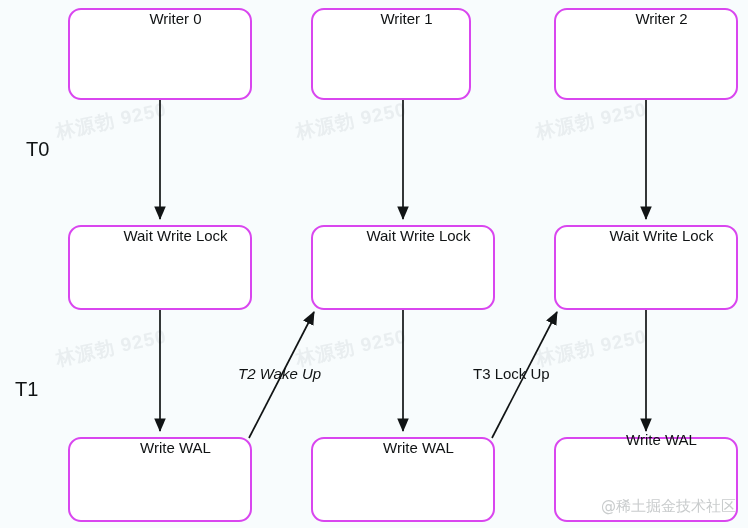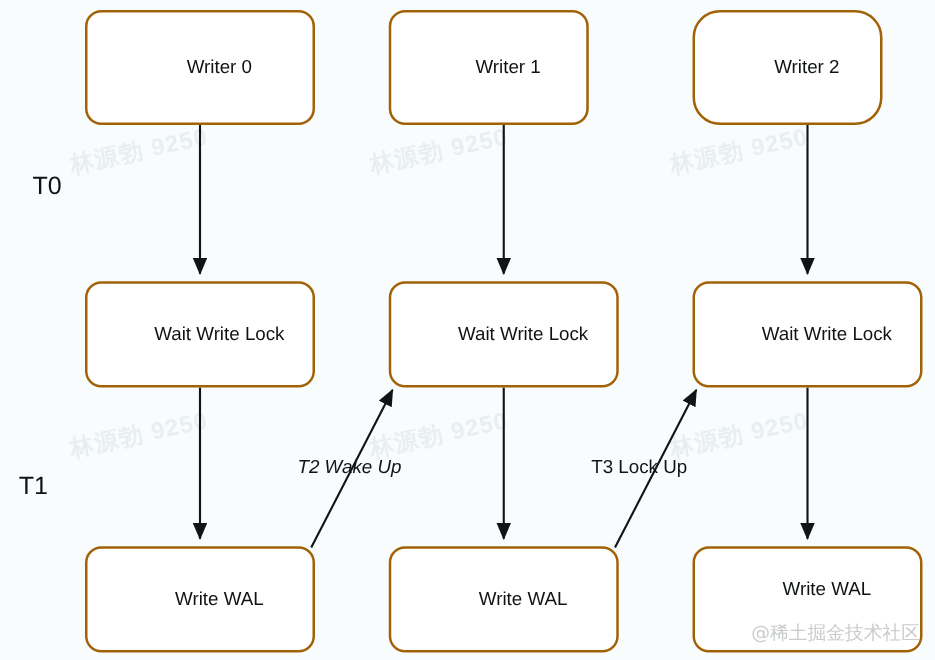--- a/index.html
+++ b/index.html
@@ -37,24 +37,23 @@
     white-space: nowrap;
     transform: rotate(-12deg);
     letter-spacing: 1px;
     user-select: none;
   }
   
   .node {
     position: absolute;
     box-sizing: border-box;
     background: #ffffff;
-    border: 2px solid #a16207;
+    border: 2px solid #d946ef;
     border-radius: 13px;
     display: flex;
-    align-items: center;
     justify-content: center;
     z-index: 3;
     padding-left: 31px;
   }
   .node-label {
     font-family: "Liberation Sans", sans-serif;
     font-size: 15px;
     color: #101314;
     text-align: center;
     line-height: 1.2;
@@ -141,21 +140,21 @@
 
   <div class="edge-label" style="left:238px; top:365px;font-style:italic;">T2 Wake Up</div>
   <div class="edge-label" style="left:473px; top:365px;">T3 Lock Up</div>
 
   <div class="node" style="left:68px; top:8px; width:184px; height:92px;">
     <span class="node-label">Writer 0</span>
   </div>
   <div class="node" style="left:311px; top:8px; width:160px; height:92px;">
     <span class="node-label">Writer 1</span>
   </div>
-  <div class="node" style="left:554px; top:8px; width:152px; height:92px;border-radius:22px;">
+  <div class="node" style="left:554px; top:8px; width:184px; height:92px;">
     <span class="node-label">Writer 2</span>
   </div>
 
   <div class="node" style="left:68px; top:225px; width:184px; height:85px;">
     <span class="node-label">Wait Write Lock</span>
   </div>
   <div class="node" style="left:311px; top:225px; width:184px; height:85px;">
     <span class="node-label">Wait Write Lock</span>
   </div>
   <div class="node" style="left:554px; top:225px; width:184px; height:85px;">

